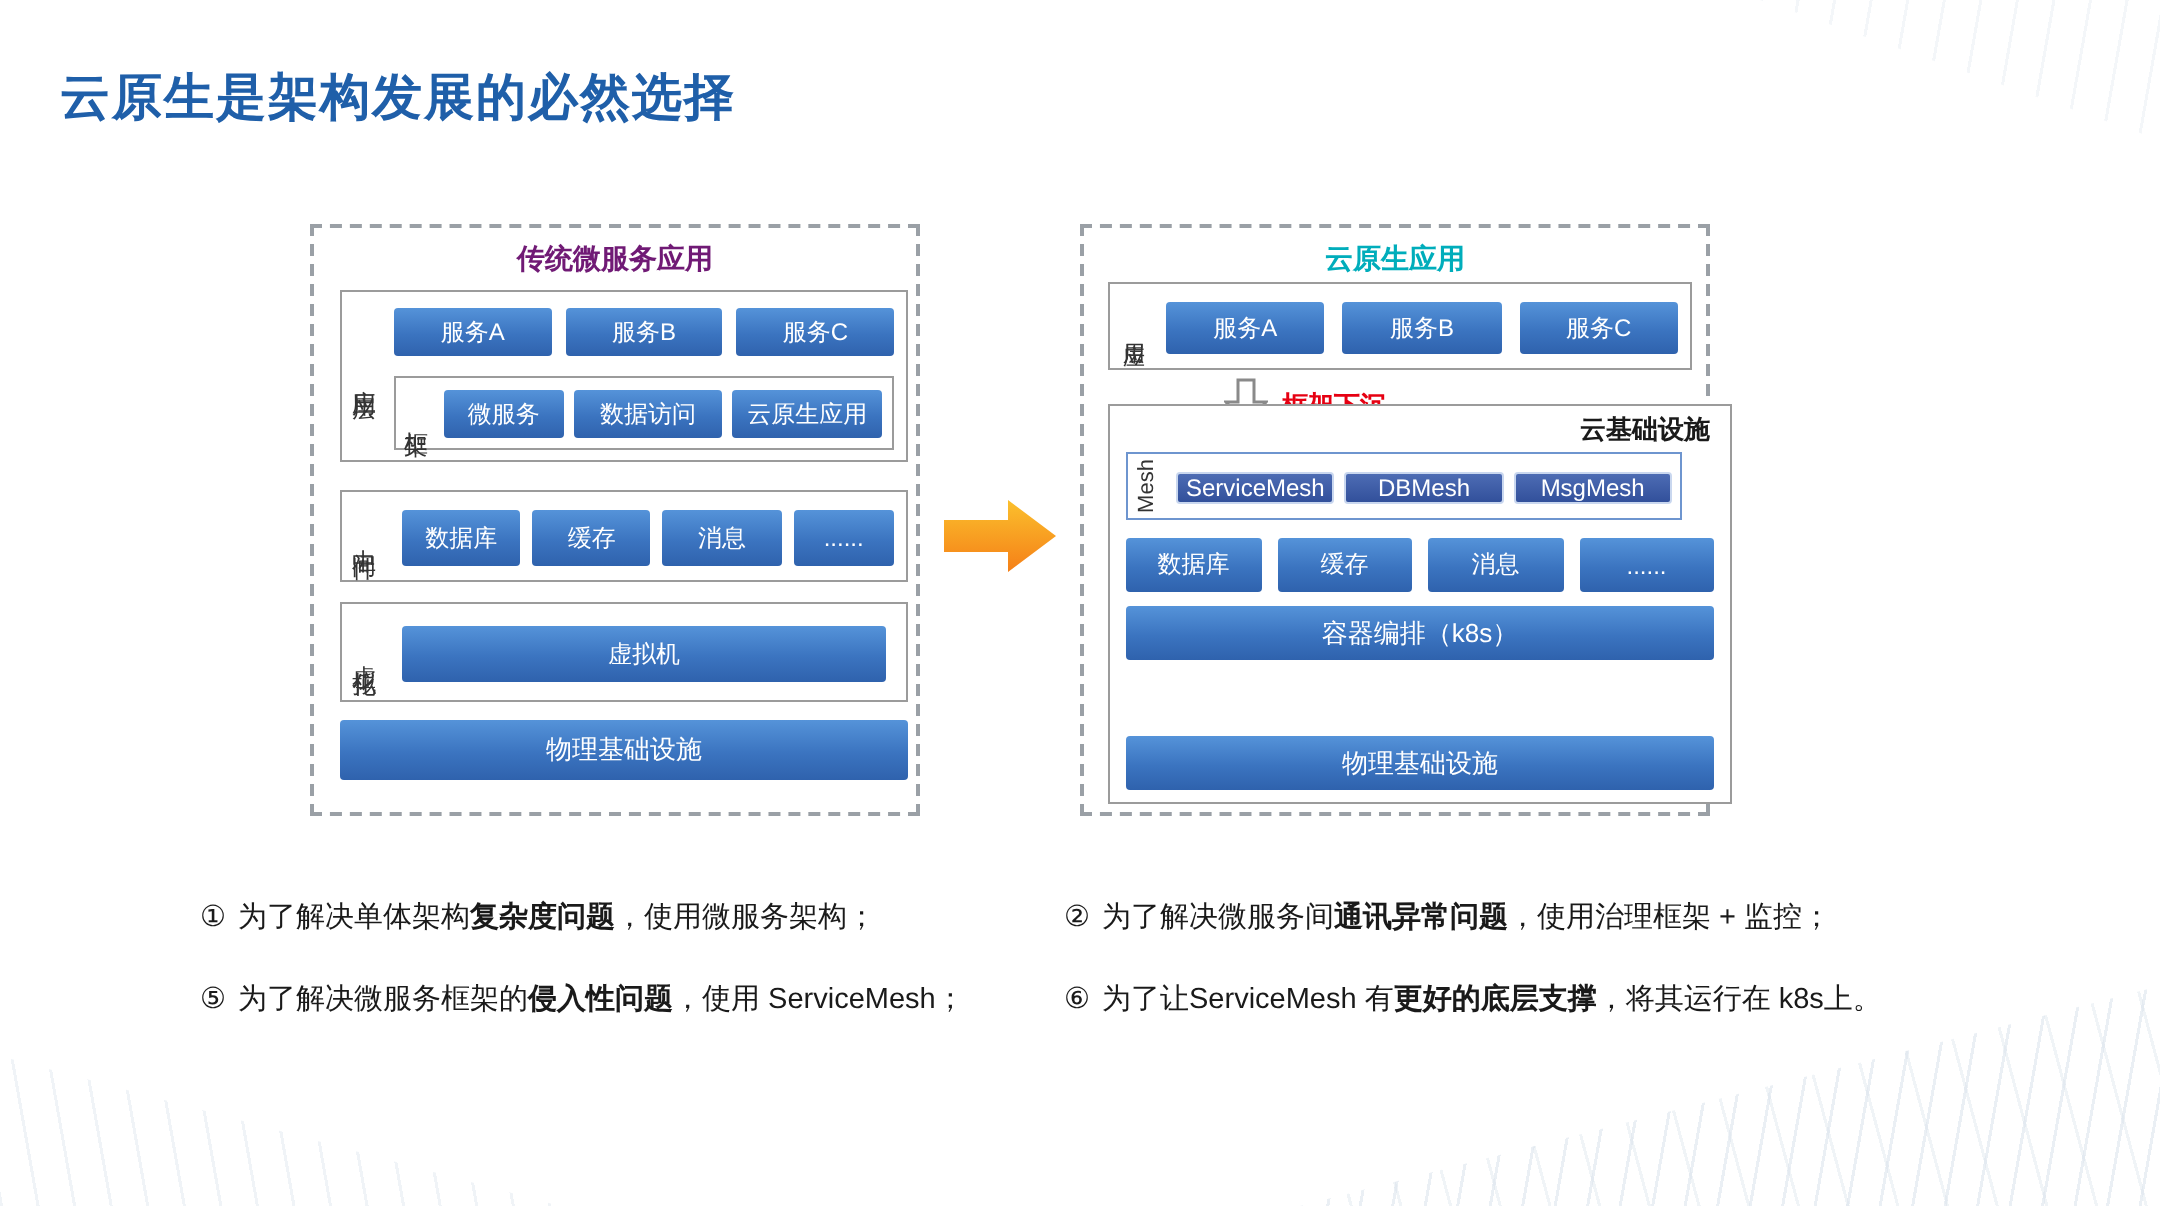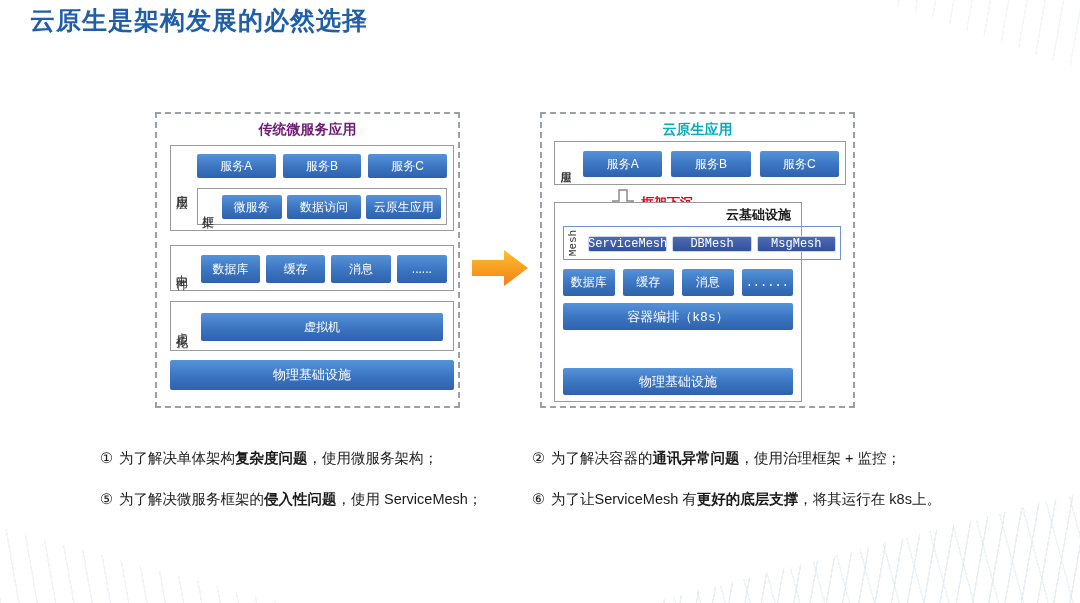--- a/index.html
+++ b/index.html
@@ -1,19 +1,19 @@
 <!DOCTYPE html>
 <html><head>
 <meta charset="utf-8">
 <style>
   * { margin:0; padding:0; box-sizing:border-box; }
   body { font-family:"Liberation Sans", sans-serif; background:#fff; }
   .slide { position:relative; width:1080px; height:603px; background:#ffffff; overflow:hidden; }
 
-  .slide-title { position:absolute; left:30px; top:4px; font-size:25px; font-weight:bold; color:#1F5FA9; letter-spacing:1px; }
+  .slide-title { position:absolute; left:30px; top:32px; font-size:25px; font-weight:bold; color:#1F5FA9; letter-spacing:1px; }
 
   .dashed { position:absolute; border:2px dashed #9aa0a6; }
   .left-diagram  { left:155px; top:112px; width:305px; height:296px; }
   .right-diagram { left:540px; top:112px; width:315px; height:296px; }
 
   .diagram-title { position:absolute; top:7px; left:0; width:100%; text-align:center; font-size:14px; font-weight:bold; color:#701a75; }
   .right-diagram .diagram-title { color:#00ADBB; }
 
   .section { position:absolute; border:1px solid #9b9b9b; background:#fff; }
 
@@ -48,21 +48,21 @@
 
   
   .r-app { left:12px; top:27px; width:292px; height:44px; }
   .r-app .v-label { font-size:11px; letter-spacing:0; }
   .r-svc-row { position:absolute; left:28px; top:9px; right:6px; height:26px; display:flex; gap:9px; }
   .r-svc-row .box { flex:1; }
 
   .sink-arrow { position:absolute; left:70px; top:75px; }
   .sink-text  { position:absolute; left:99px; top:80px; font-size:13px; font-weight:bold; color:#E60012; }
 
-  .r-infra { left:12px; top:88px; width:248px; height:200px;font-family:Liberation Mono, monospace; }
+  .r-infra { left:12px; top:88px; width:312px; height:200px; }
   .infra-title { position:absolute; right:10px; top:3px; font-size:13px; font-weight:bold; color:#1a1a1a; }
 
   .mesh-wrap { position:absolute; left:8px; top:23px; width:278px; height:34px; border:1px solid #6e95cf; }
   .mesh-label { position:absolute; left:-4px; top:50%; transform:translateY(-50%) rotate(-90deg); font-size:11px; color:#333; }
   .mesh-row { position:absolute; left:24px; top:4px; right:4px; height:25px; display:flex; gap:5px;align-items:center; }
   .mesh-row .box { flex:1; font-size:12px; }
 
   .r-mw-row { position:absolute; left:8px; top:66px; right:8px; height:27px; display:flex; gap:8px; }
   .r-mw-row .box { flex:1; }
 
@@ -190,21 +190,21 @@
       <div class="box r-wide r-k8s">容器编排（k8s）</div>
       <div class="box r-wide r-phys">物理基础设施</div>
     </div>
   </div>
 
   <div class="notes">
     <div class="note">
       <span class="num">①</span><span>为了解决单体架构</span><b>复杂度问题</b><span>，使用微服务架构；</span>
     </div>
     <div class="note">
-      <span class="num">②</span><span>为了解决容器的</span><b>通讯异常问题</b><span>，使用治理框架 + 监控；</span>
+      <span class="num">②</span><span>为了解决微服务间</span><b>通讯异常问题</b><span>，使用治理框架 + 监控；</span>
     </div>
     <div class="note">
       <span class="num">⑤</span><span>为了解决微服务框架的</span><b>侵入性问题</b><span>，使用 ServiceMesh；</span>
     </div>
     <div class="note">
       <span class="num">⑥</span><span>为了让ServiceMesh 有</span><b>更好的底层支撑</b><span>，将其运行在 k8s上。</span>
     </div>
   </div>
 
   <div class="deco deco-br"></div>

